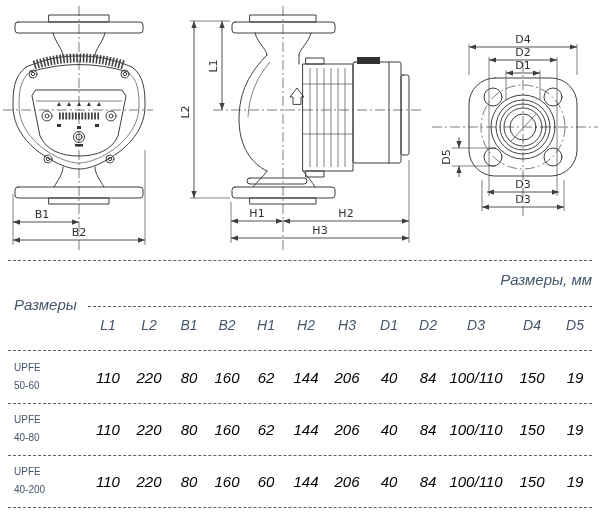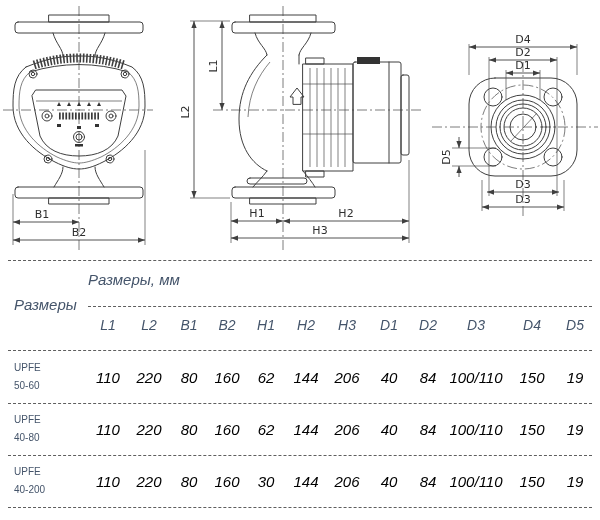--- a/index.html
+++ b/index.html
@@ -10,21 +10,21 @@
   .ln{stroke:#3f3f3f;stroke-width:1;fill:none;stroke-linecap:round;stroke-linejoin:round;}
   .thin{stroke:#4a4a4a;stroke-width:0.7;fill:none;}
   .cl{stroke:#5a5a5a;stroke-width:0.8;fill:none;stroke-dasharray:10 3 2 3;}
   .dim{stroke:#3f3f3f;stroke-width:0.9;fill:none;}
   .teeth{stroke:#3f3f3f;stroke-width:9;fill:none;stroke-dasharray:1.6 1.7;}
   .tickbar{stroke:#3a3a3a;stroke-width:7;fill:none;stroke-dasharray:1.7 1.5;}
   .dk{fill:#333;stroke:none;}
   .dimtxt{font:11px "DejaVu Sans",sans-serif;fill:#2f2f2f;}
   
   .rule{position:absolute;height:0;border-top:1.4px dashed #5f5f5f;}
-  .tbl-title{position:absolute;left:88px;right:8px;top:271px;text-align:left;
+  .tbl-title{position:absolute;left:88px;right:8px;top:271px;text-align:right;
              font-style:italic;font-size:15px;color:#44546a;}
   .model-hdr{position:absolute;left:14px;top:296px;font-style:italic;font-size:15px;color:#44546a;}
   .cols{position:absolute;left:88px;right:8px;display:grid;
         grid-template-columns:40px 42px 38px 38px 40px 40px 42px 42px 36px 60px 52px 34px;}
   .cols div{text-align:center;}
   .hdr-row{top:317px;font-style:italic;font-size:14px;color:#44546a;}
   .trow{position:absolute;left:8px;right:8px;height:51px;border-bottom:1.4px dashed #5f5f5f;}
   .trow .model{position:absolute;left:6px;top:7px;font-size:10px;line-height:18px;color:#44546a;}
   .trow .cols{left:80px;right:0;top:0;bottom:0;align-items:center;
               font-style:italic;font-size:15px;color:#000000;}
@@ -237,21 +237,21 @@
     <div class="trow" style="top:456px">
       <div class="model">
         <div>UPFE</div>
         <div>40-200</div>
       </div>
       <div class="cols">
         <div>110</div>
         <div>220</div>
         <div>80</div>
         <div>160</div>
-        <div>30</div>
+        <div>60</div>
         <div>144</div>
         <div>206</div>
         <div>40</div>
         <div>84</div>
         <div>100/110</div>
         <div>150</div>
         <div>19</div>
       </div>
     </div>
   </div>

